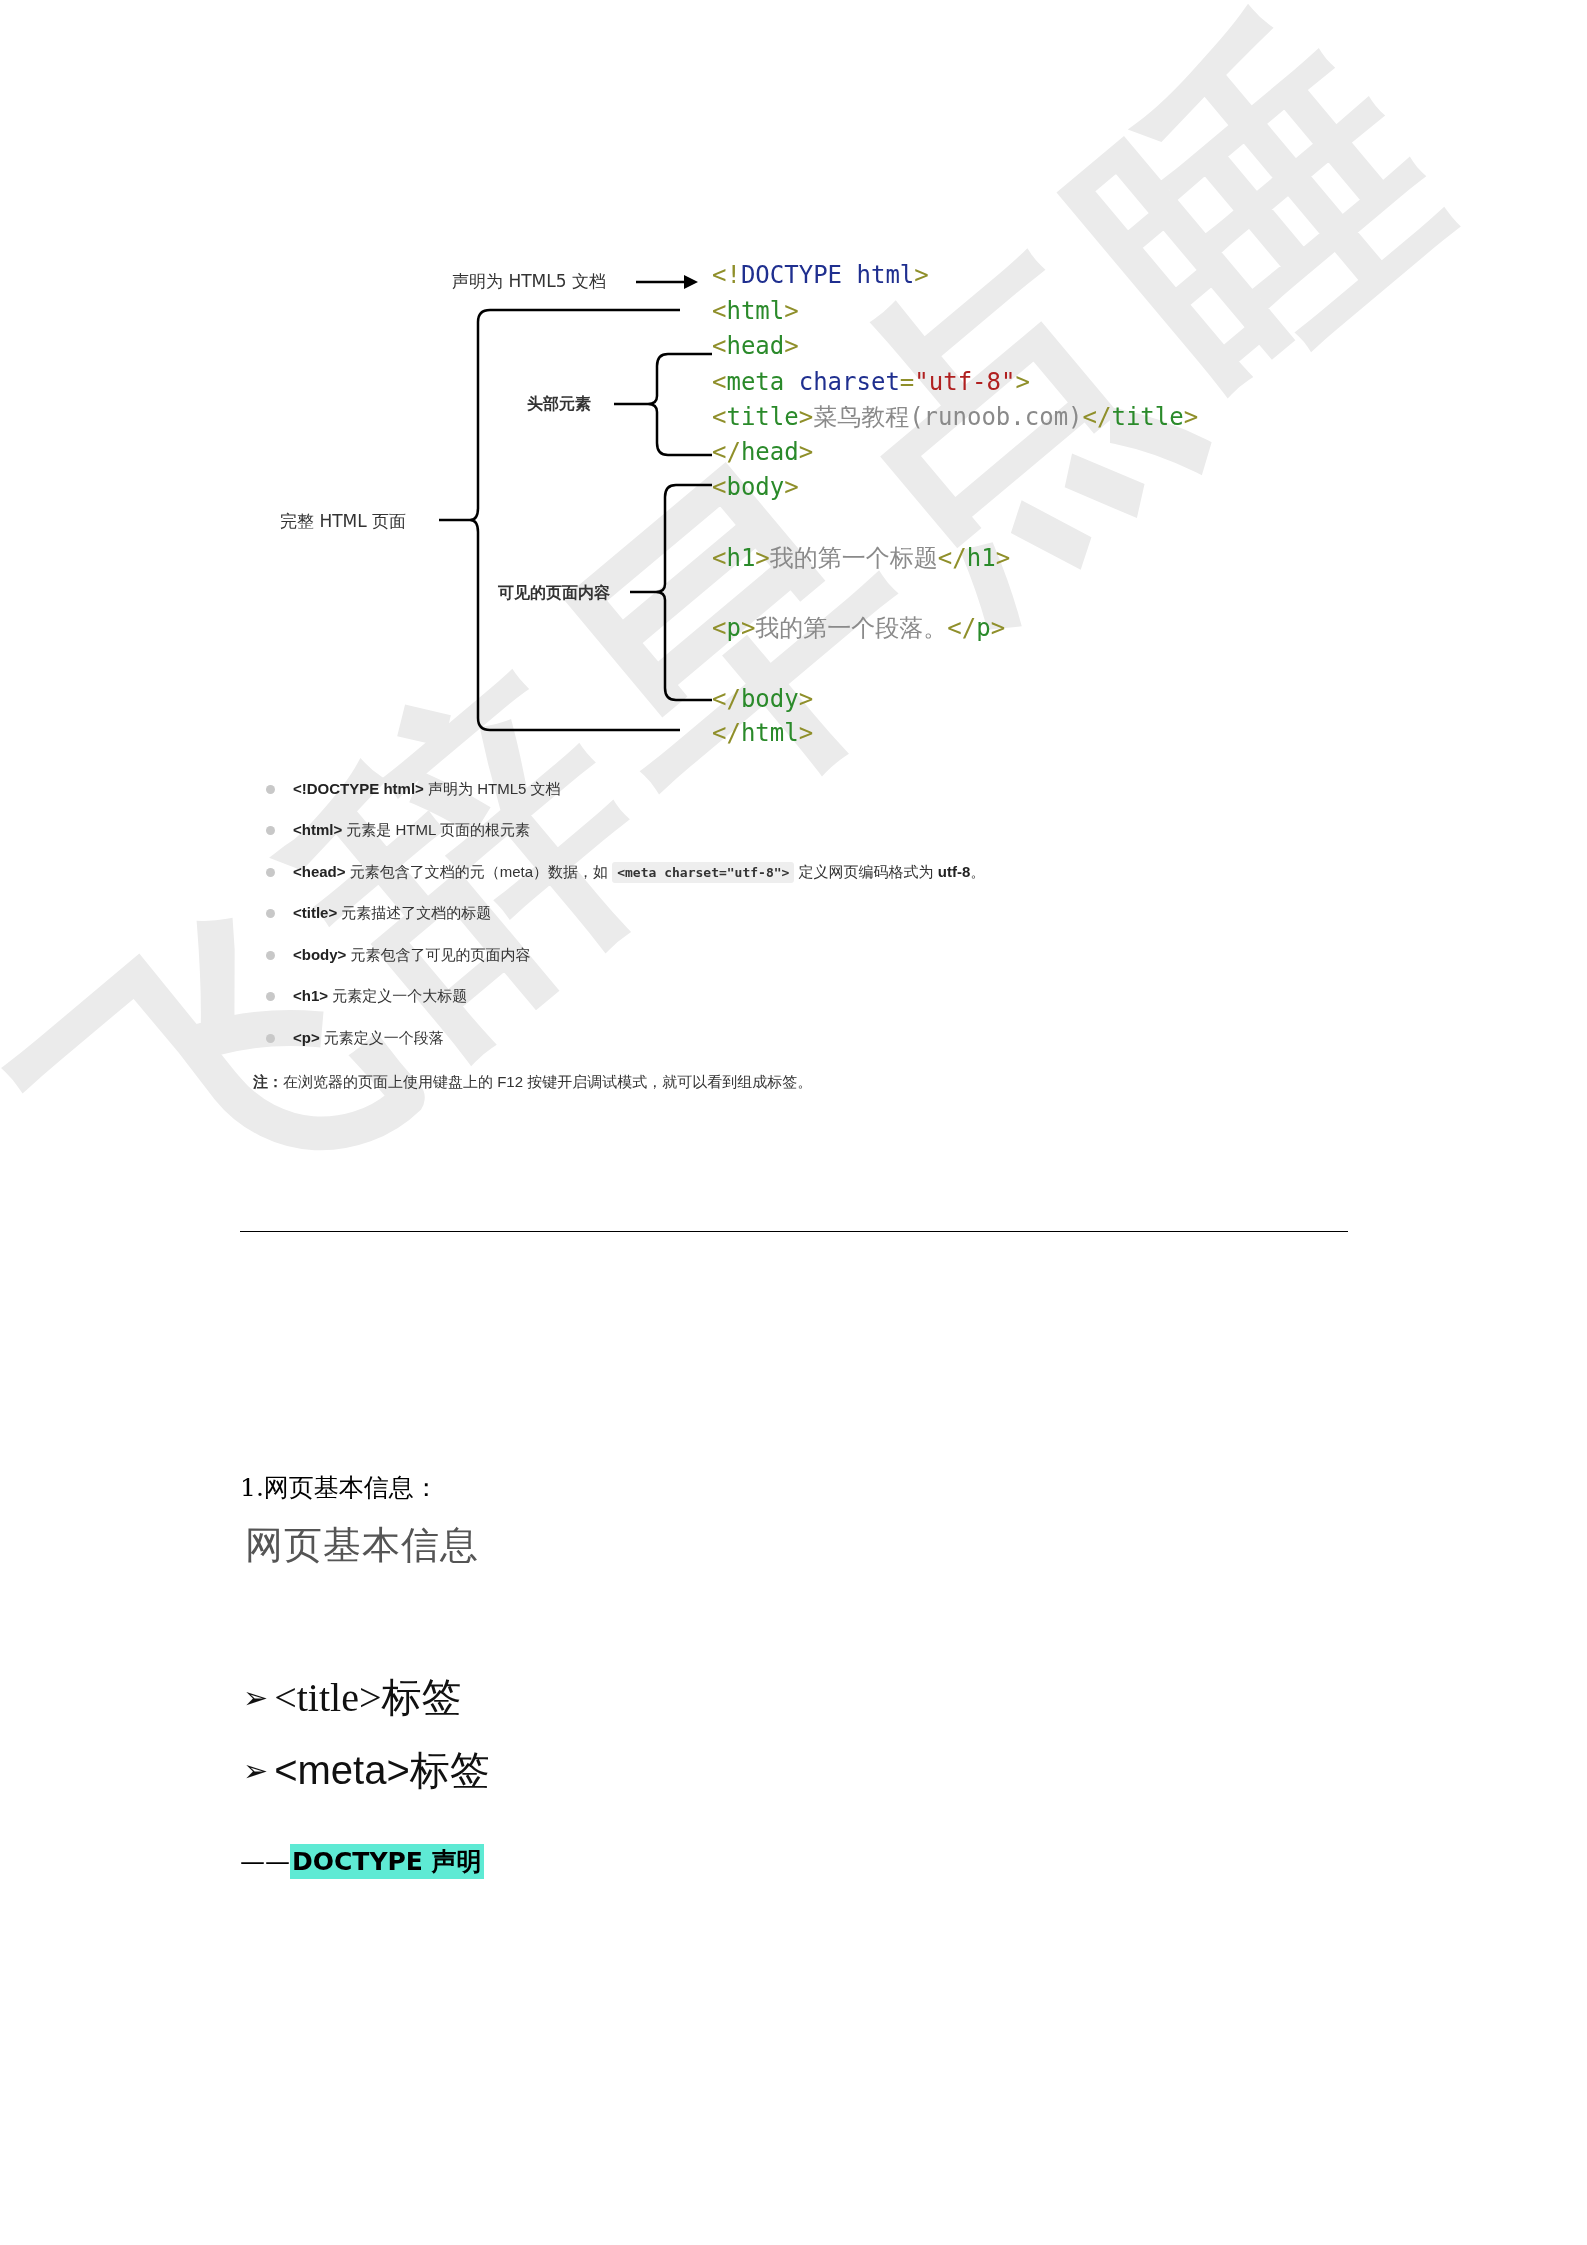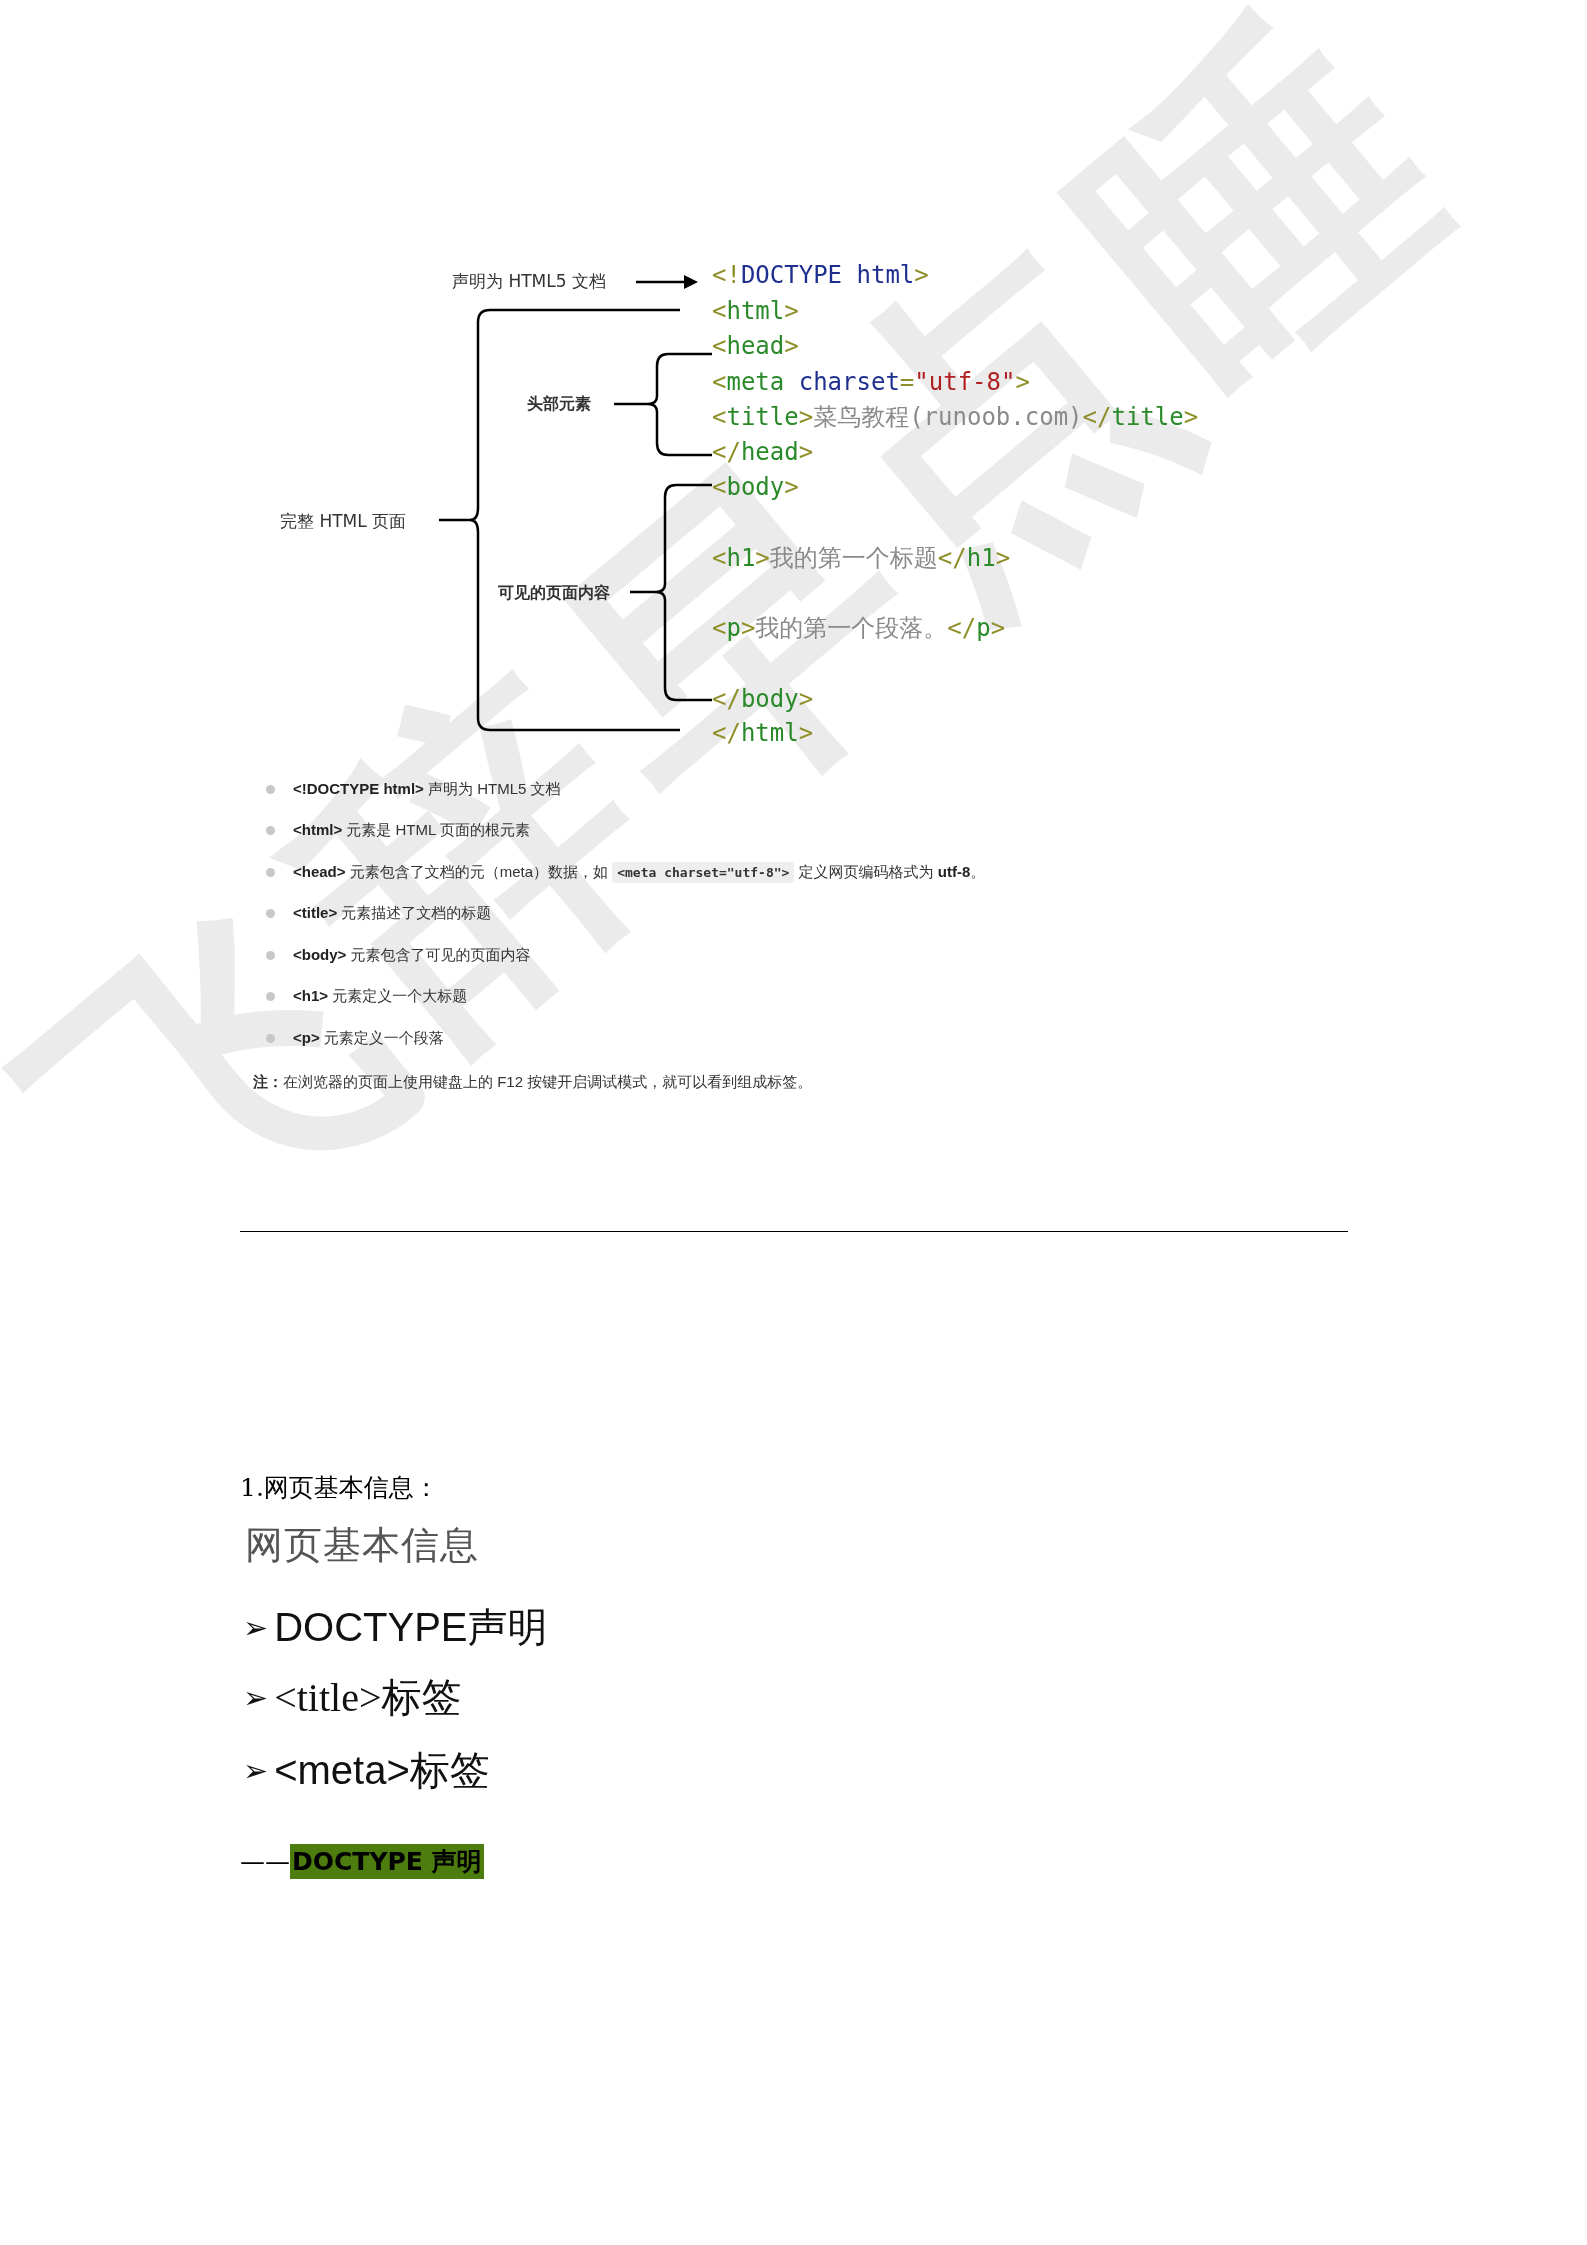--- a/index.html
+++ b/index.html
@@ -43,21 +43,21 @@
            font-family: "DejaVu Sans", sans-serif; font-weight: bold; font-size: 50px; line-height: 70px; }
 
   .sec1 { position: absolute; left: 240px; top: 1471px; font-family: "DejaVu Serif", serif; font-size: 25px; color: #000; }
   .slide-head { position: absolute; left: 245px; top: 1520px; font-family: "DejaVu Sans", sans-serif; font-weight: normal;
                 font-size: 38px; color: #555; letter-spacing: 1px; }
   .slide-item { position: absolute; left: 243px; font-family: "Liberation Sans", sans-serif; font-size: 40px; color: #111; white-space: nowrap; }
   .slide-item .arrow { display: inline-block; font-size: 30px; margin-right: 6px; vertical-align: 3px; }
 
   .dtline { position: absolute; left: 240px; top: 1845px; font-size: 25px; white-space: nowrap; }
   .dtline .dash { font-family: "DejaVu Sans", sans-serif; }
-  .dtline .hl { background: #4d7c0f; font-weight: bold; font-family: "DejaVu Sans", sans-serif; padding: 3px 2px; }
+  .dtline .hl { background: #5eead4; font-weight: bold; font-family: "DejaVu Sans", sans-serif; padding: 3px 2px; }
 </style>
 </head>
 <body>
 
 <div class="watermark">飞辞早点睡</div>
 
 <div class="content">
 
   <div>
     <svg class="abs" style="left:0;top:0;" width="1587" height="800">
@@ -142,23 +142,20 @@
   <div class="note">
     <b>注：</b><span>在浏览器的页面上使用键盘上的 F12 按键开启调试模式，就可以看到组成标签。</span>
   </div>
 
   <div class="hr"></div>
 
 
   <div class="sec1">1.网页基本信息：</div>
   <div class="slide-head">网页基本信息</div>
 
-  <div class="slide-item" style="top:1600px;">
-    <span class="arrow">➢</span><span>DOCTYPE声明</span>
-  </div>
   <div class="slide-item" style="top:1670px;font-family:Liberation Serif, serif;">
     <span class="arrow">➢</span><span>&lt;title&gt;标签</span>
   </div>
   <div class="slide-item" style="top:1743px;">
     <span class="arrow">➢</span><span>&lt;meta&gt;标签</span>
   </div>
 
   <div class="dtline">
     <span class="dash">——</span><span class="hl">DOCTYPE 声明</span>
   </div>

